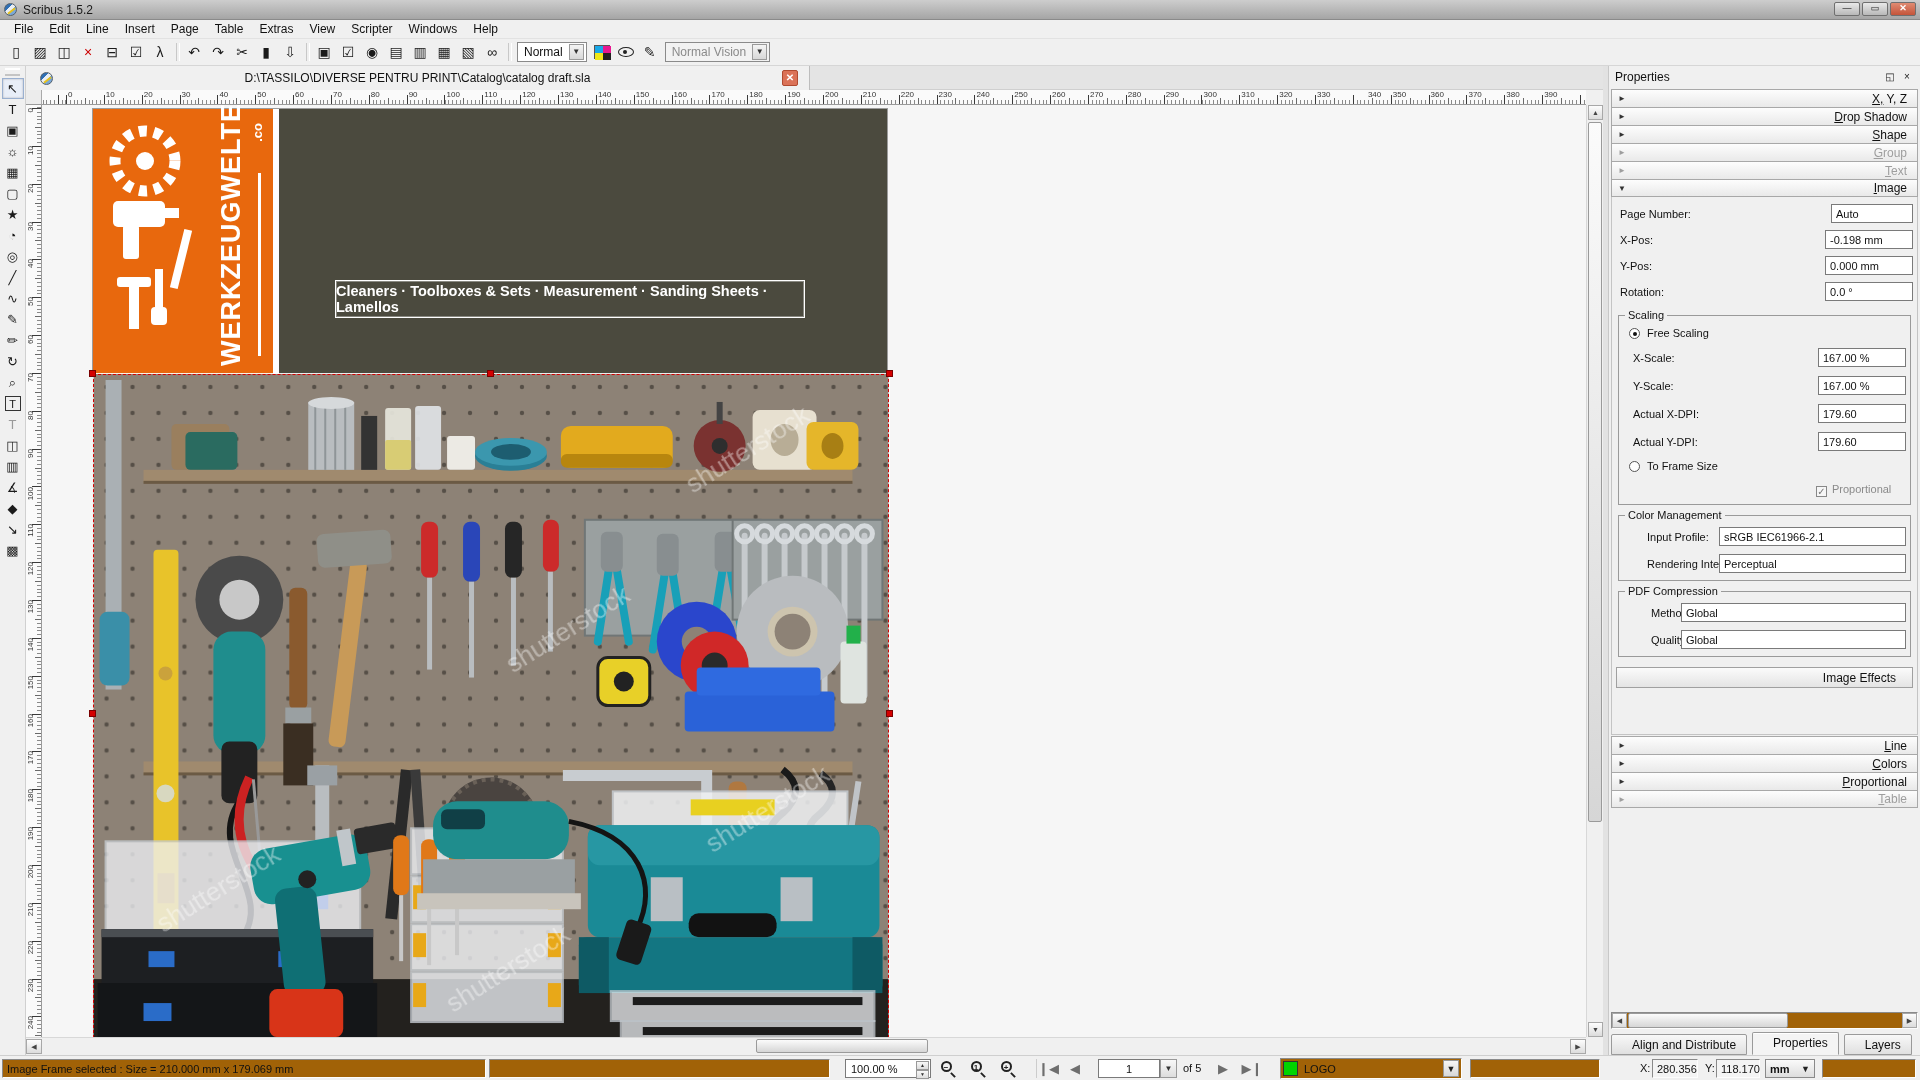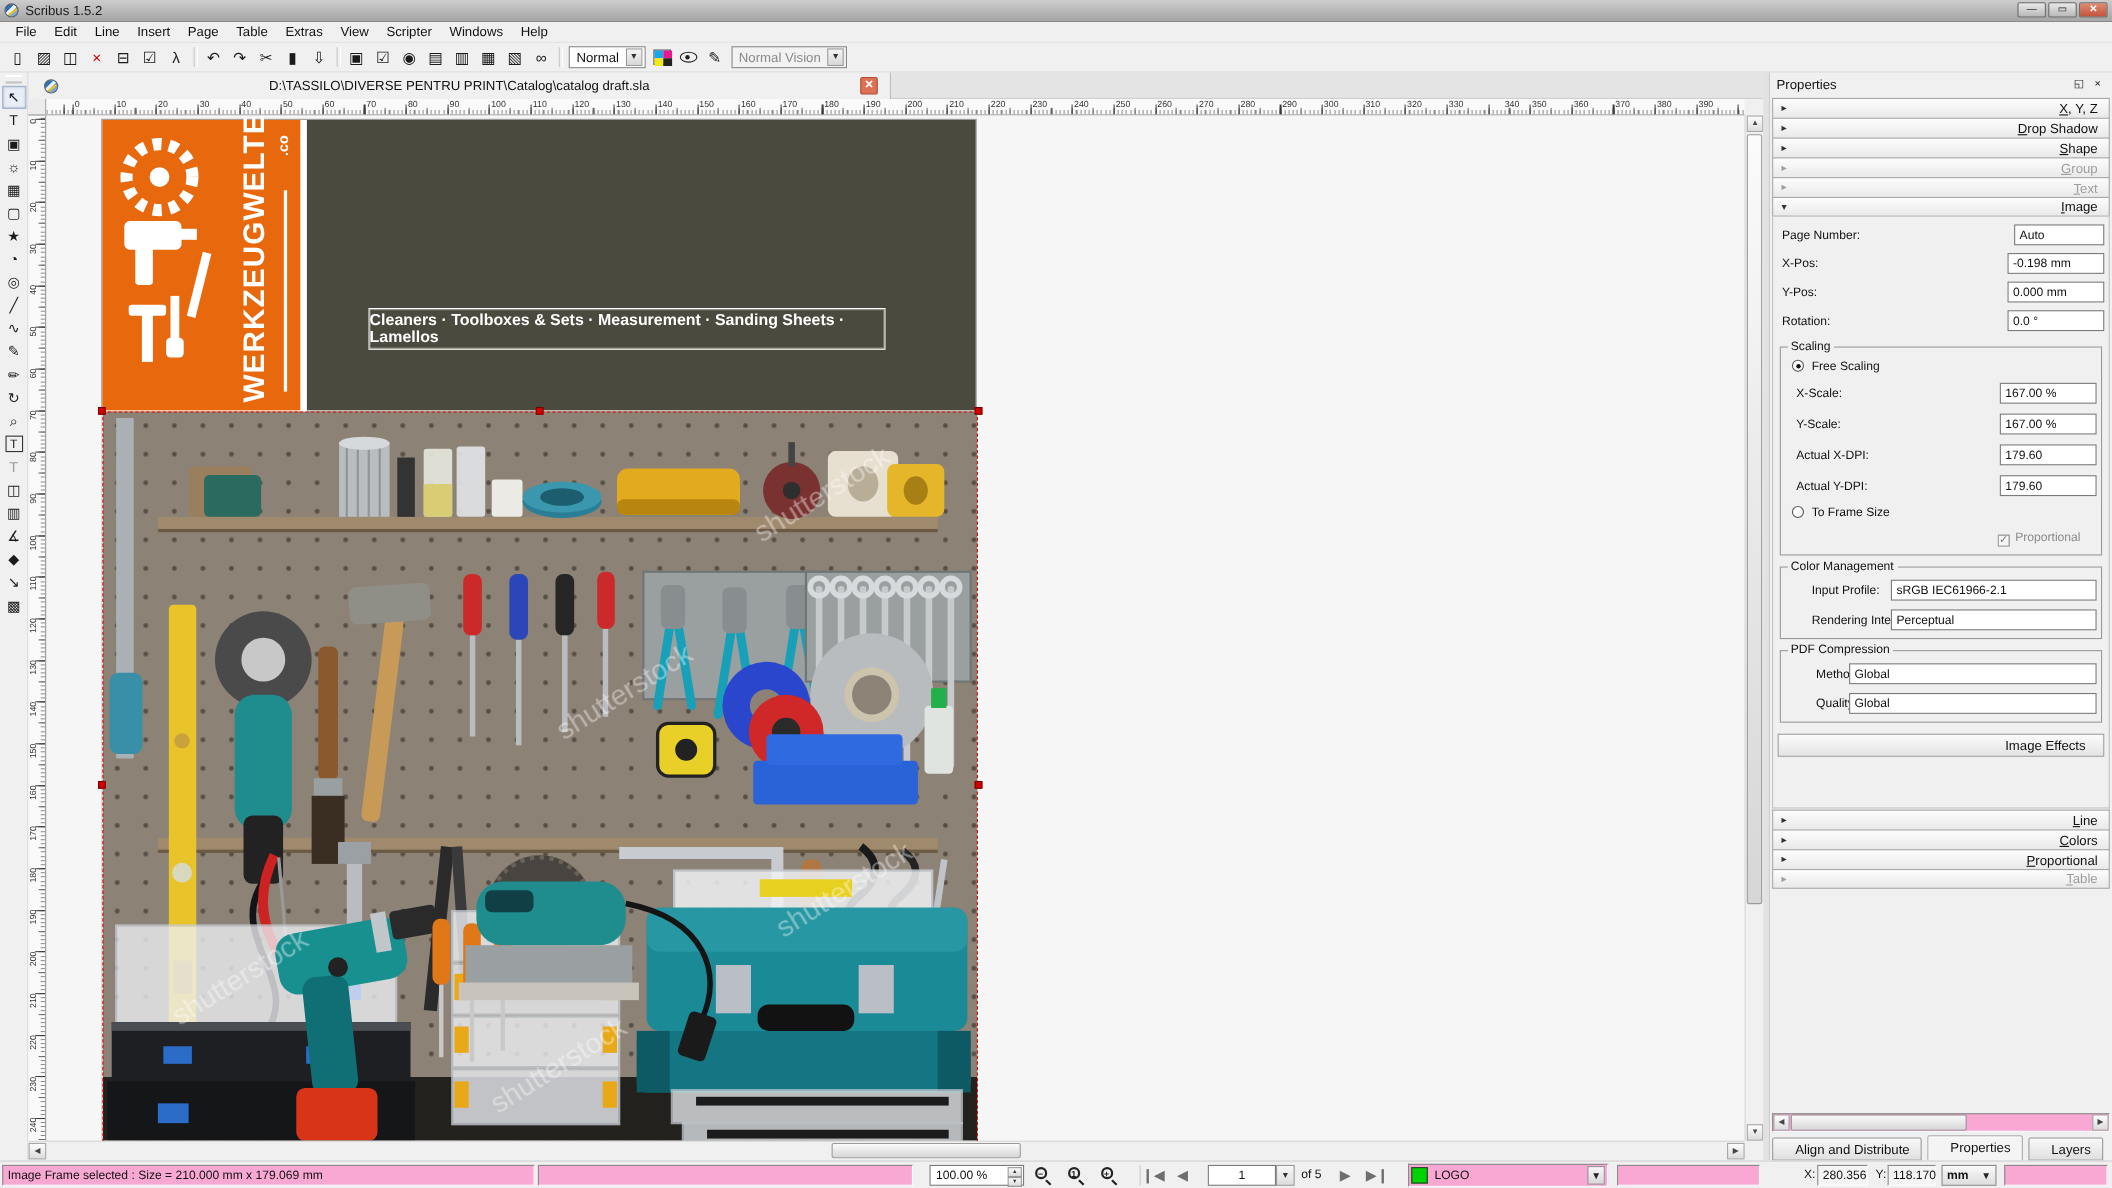--- a/index.html
+++ b/index.html
@@ -148,21 +148,21 @@
     border:1px solid #a0a0a0; text-align:right; padding:3px 16px 0 0; font-size:12px; }
 
   .panel-hscroll { position:absolute; left:2px; right:2px; top:946px; height:17px; background:#eee; }
   .panel-tabs { position:absolute; left:2px; right:2px; top:965px; height:24px; display:flex; gap:5px; align-items:flex-end; }
   .ptab { height:21px; background:linear-gradient(#f8f8f8,#e0e0e0); border:1px solid #9a9a9a; border-radius:2px 2px 0 0;
     padding:3px 10px 0 20px; font-size:12px; }
   .ptab.active { background:#f4f4f4; height:23px; border-bottom-color:#f4f4f4; box-shadow:inset 0 1px 0 #fff; }
 
   
   .statusbar { position:absolute; left:0; bottom:0; width:100%; height:25px; background:#f0f0f0; border-top:1px solid #cfcfcf; font-size:11px; }
-  .sunken { border:1px solid; border-color:#8a8a8a #fdfdfd #fdfdfd #8a8a8a; background:#f9a8d4; }
+  .sunken { border:1px solid; border-color:#8a8a8a #fdfdfd #fdfdfd #8a8a8a; background:#a16207; }
   .st-msg { position:absolute; left:2px; top:3px; width:484px; height:19px; padding:3px 4px 0 4px; white-space:nowrap; overflow:hidden; }
   .st-box2 { position:absolute; left:489px; top:3px; width:341px; height:19px; }
   .st-zoom { position:absolute; left:845px; top:3px; width:86px; height:19px; background:#fff; border:1px solid #7a7a7a; padding:3px 16px 0 5px; }
   .spin { position:absolute; right:1px; top:1px; width:13px; height:15px; display:flex; flex-direction:column; }
   .spin span { flex:1; font-size:5px; line-height:7px; text-align:center; background:linear-gradient(#f8f8f8,#ddd); border:1px solid #999; color:#333; }
   .mag { position:relative; width:17px; height:17px; display:inline-block; }
   .mag i { position:absolute; left:1px; top:1px; width:11px; height:11px; border:2px solid #222; border-radius:50%;
     font-style:normal; font-size:8px; font-weight:bold; line-height:10px; text-align:center; color:#222; }
   .mag::after { content:""; position:absolute; right:1px; bottom:1px; width:6px; height:2px; background:#222; transform:rotate(45deg); }
   .st-btn { position:absolute; top:3px; height:19px; display:flex; align-items:center; justify-content:center; color:#555; font-size:12px; }

